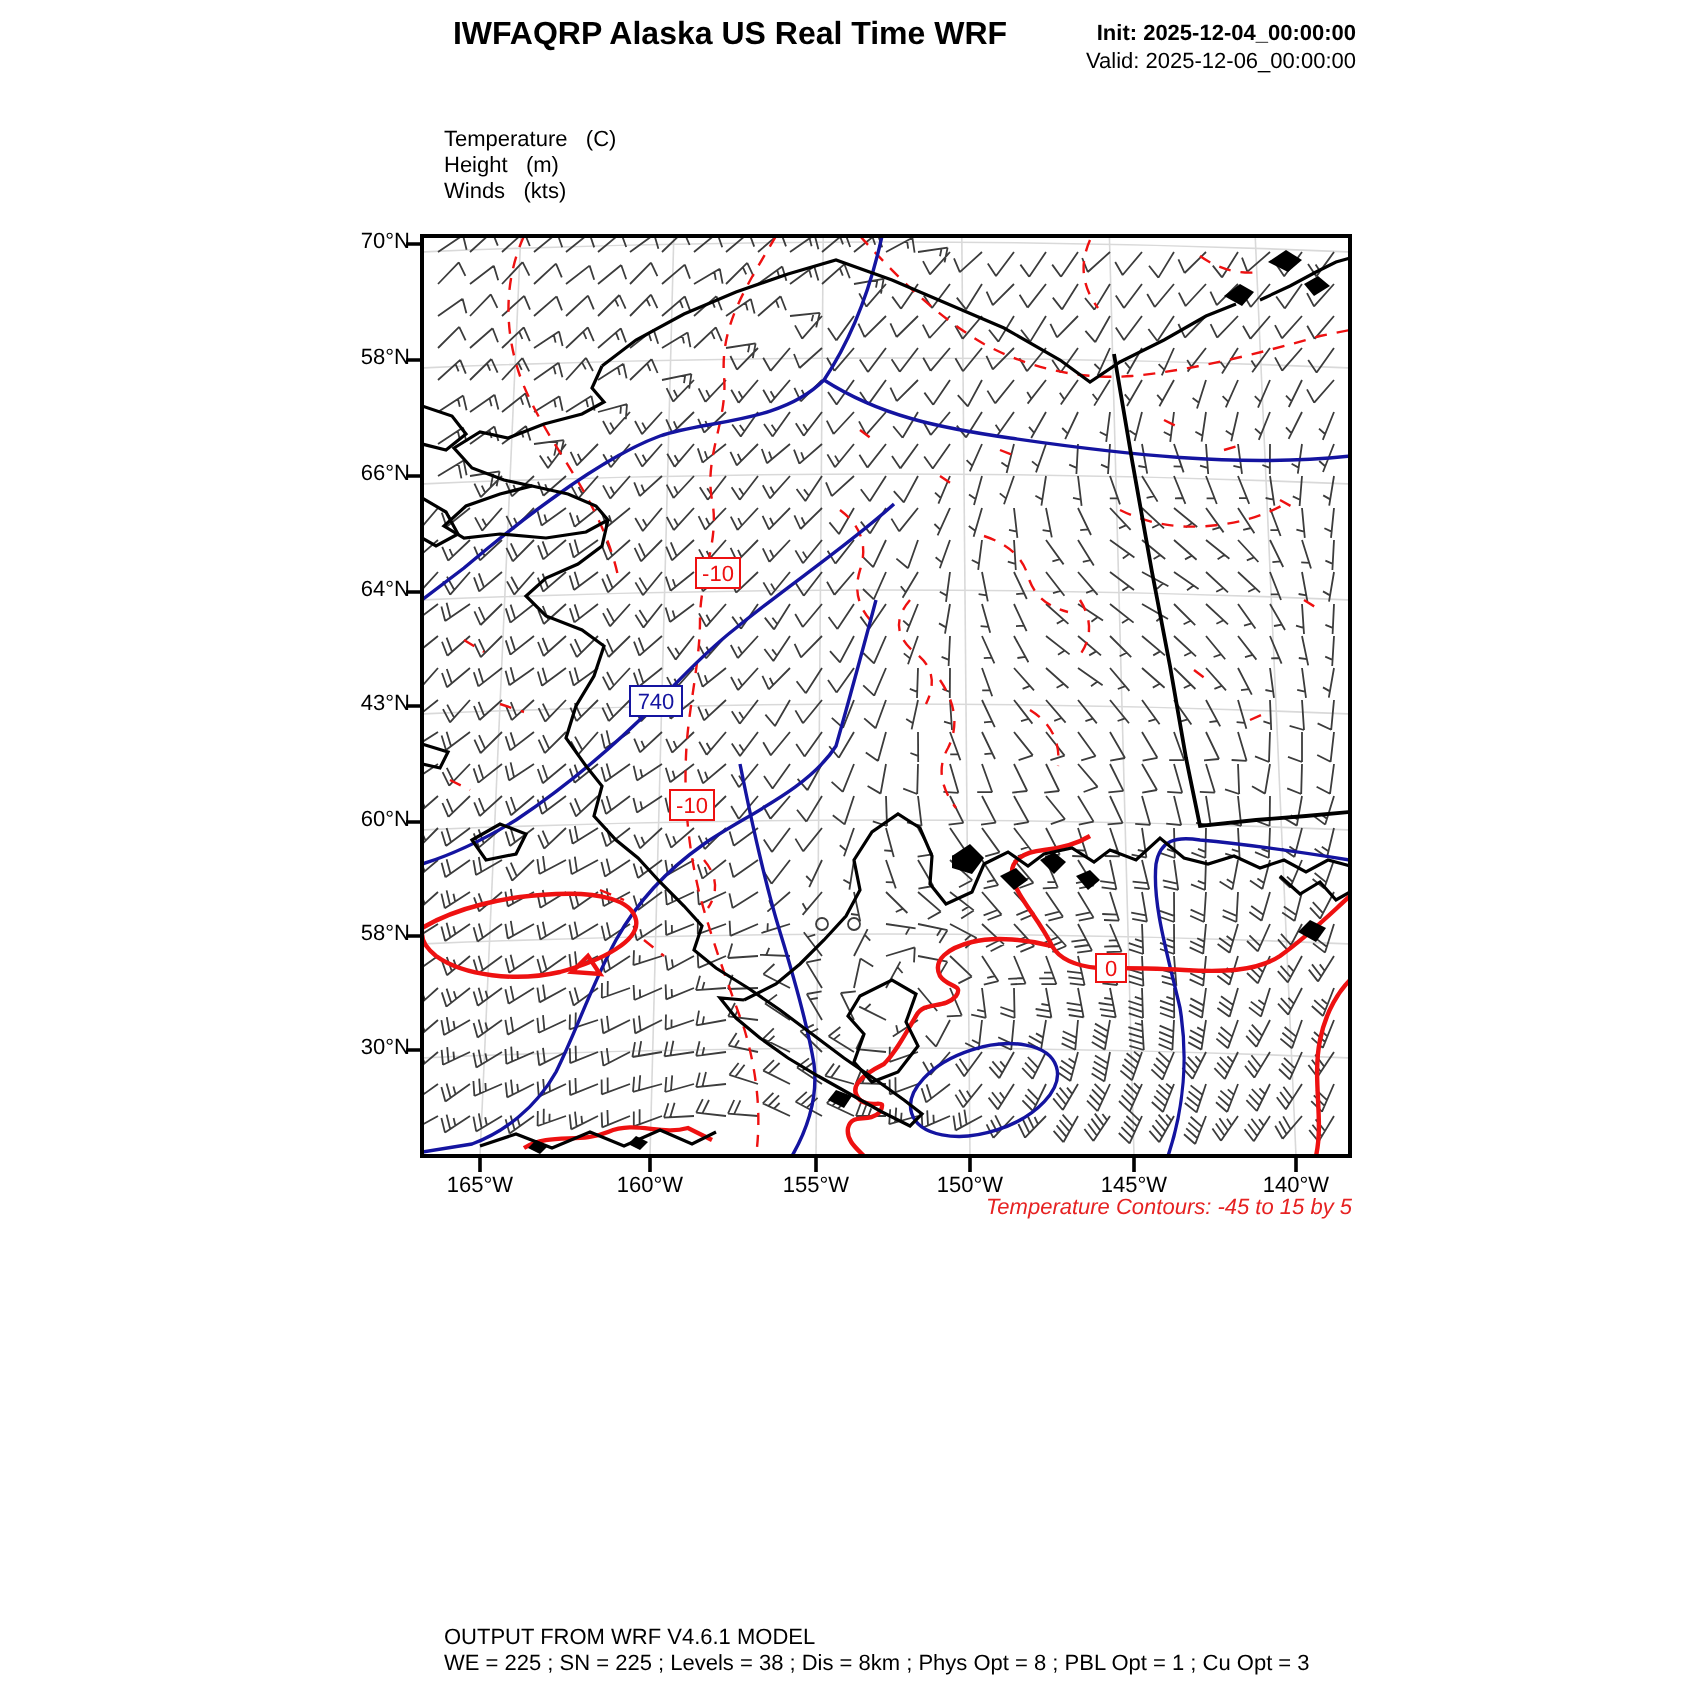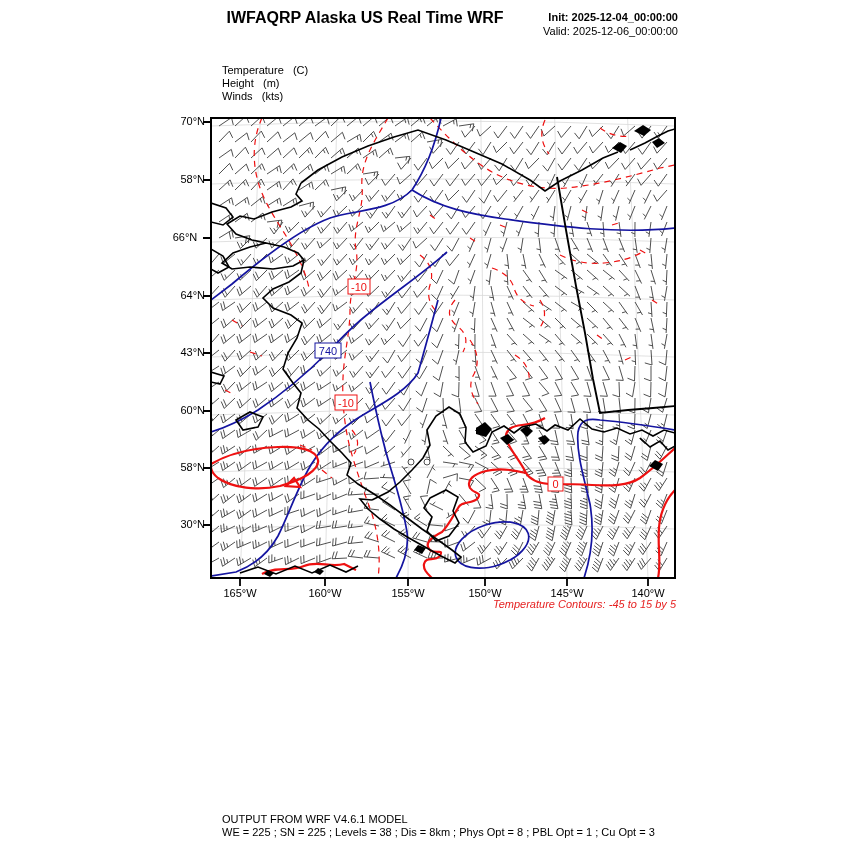--- a/index.html
+++ b/index.html
@@ -25,21 +25,21 @@
   <div class="abs title" style="left:365px;top:9px;transform:translateX(-50%);">IWFAQRP Alaska US Real Time WRF</div>
   <div class="abs initline" style="left:478px;top:11px;width:200px;text-align:right;">Init: 2025-12-04_00:00:00</div>
   <div class="abs validline" style="left:478px;top:25px;width:200px;">Valid: 2025-12-06_00:00:00</div>
 
   <div class="abs legendline" style="left:222px;top:64px;">Temperature   (C)</div>
   <div class="abs legendline" style="left:222px;top:77px;">Height   (m)</div>
   <div class="abs legendline" style="left:222px;top:90px;">Winds   (kts)</div>
 
   <div class="abs latlab" style="left:165px;top:115px;">70°N</div>
   <div class="abs latlab" style="left:165px;top:173px;">58°N</div>
-  <div class="abs latlab" style="left:165px;top:231px;text-align:center;">66°N</div>
+  <div class="abs latlab" style="left:165px;top:231px;">66°N</div>
   <div class="abs latlab" style="left:165px;top:289px;">64°N</div>
   <div class="abs latlab" style="left:165px;top:346px;">43°N</div>
   <div class="abs latlab" style="left:165px;top:404px;">60°N</div>
   <div class="abs latlab" style="left:165px;top:461px;">58°N</div>
   <div class="abs latlab" style="left:165px;top:518px;">30°N</div>
 
   <div class="abs lonlab" style="left:215px;top:587px;">165°W</div>
   <div class="abs lonlab" style="left:300px;top:587px;">160°W</div>
   <div class="abs lonlab" style="left:383px;top:587px;">155°W</div>
   <div class="abs lonlab" style="left:460px;top:587px;">150°W</div>

